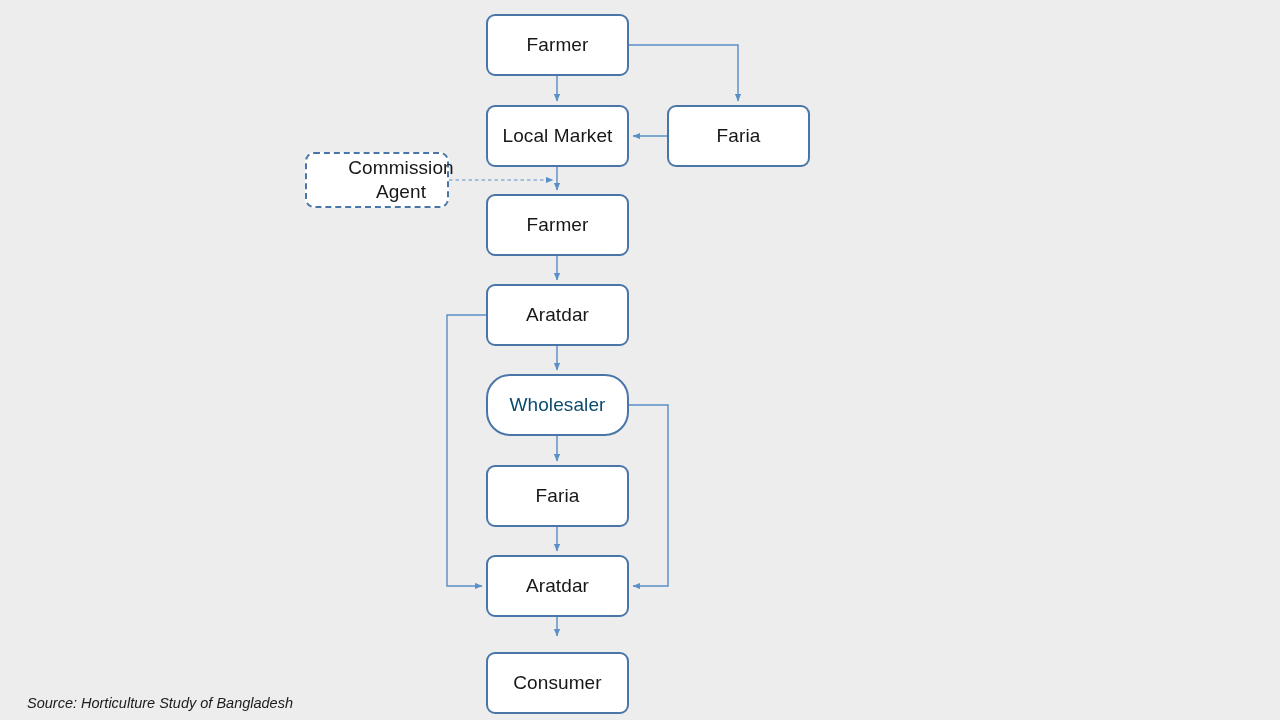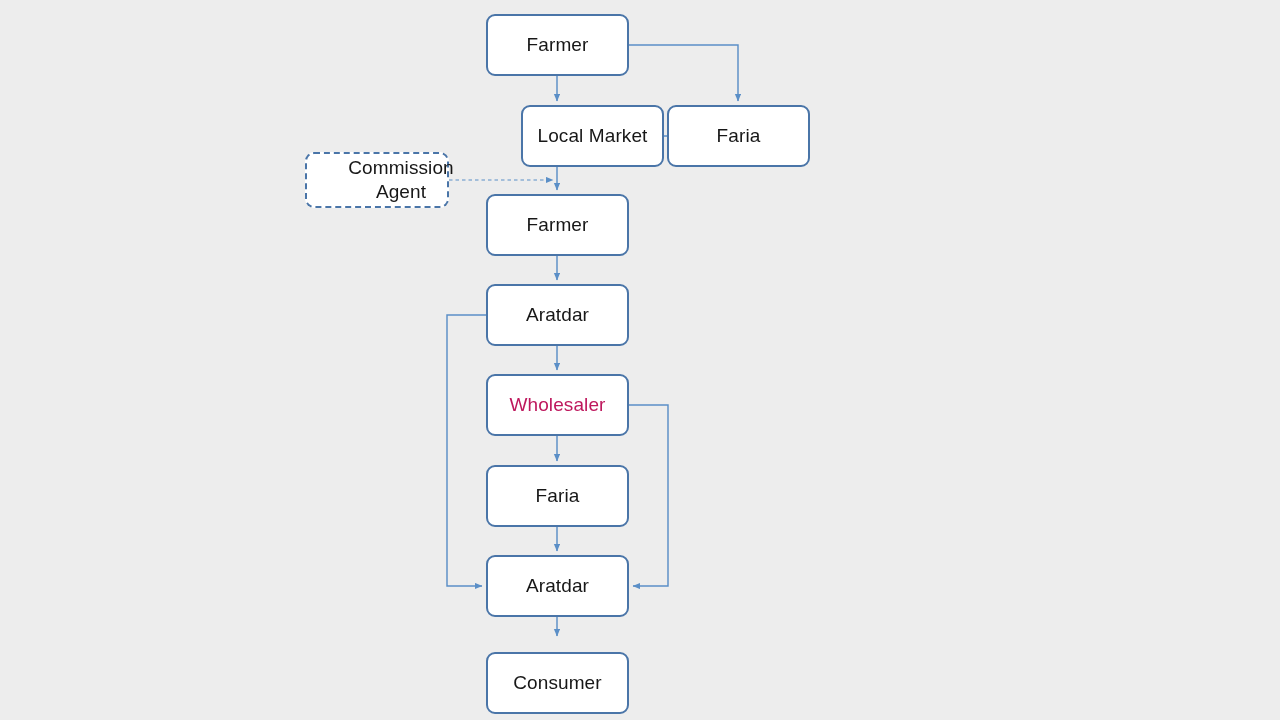--- a/index.html
+++ b/index.html
@@ -90,42 +90,43 @@
       <path d="M486,315 L447,315 L447,586 L482,586" fill="none" stroke="#5b8fc7" stroke-width="1.45" marker-end="url(#arrow-solid)"></path>
       <path d="M557,436 L557,461" fill="none" stroke="#5b8fc7" stroke-width="1.45" marker-end="url(#arrow-solid)"></path>
       <path d="M629,405 L668,405 L668,586 L633,586" fill="none" stroke="#5b8fc7" stroke-width="1.45" marker-end="url(#arrow-solid)"></path>
       <path d="M557,527 L557,551" fill="none" stroke="#5b8fc7" stroke-width="1.45" marker-end="url(#arrow-solid)"></path>
       <path d="M557,617 L557,636" fill="none" stroke="#5b8fc7" stroke-width="1.45" marker-end="url(#arrow-solid)"></path>
     </svg>
   <div id="node-layer">
       <div class="node-box" style="left: 486px; top: 14px; width: 143px; height: 62px; border-color: rgb(74, 117, 168); background: rgb(255, 255, 255); color: rgb(23, 23, 23);">
         <span class="node-label">Farmer</span>
       </div>
-      <div class="node-box" style="left: 486px; top: 105px; width: 143px; height: 62px; border-color: rgb(74, 117, 168); background: rgb(255, 255, 255); color: rgb(23, 23, 23); margin-left: 35px;">
+      <div class="node-box" style="left: 486px; top: 105px; width: 143px; height: 62px; border-color: rgb(74, 117, 168); background: rgb(255, 255, 255); color: rgb(23, 23, 23);">
         <span class="node-label">Local Market</span>
       </div>
       <div class="node-box" style="left: 667px; top: 105px; width: 143px; height: 62px; border-color: rgb(74, 117, 168); background: rgb(255, 255, 255); color: rgb(23, 23, 23);">
         <span class="node-label">Faria</span>
       </div>
       <div class="node-box dashed" style="left: 305px; top: 152px; width: 144px; height: 56px; border-color: rgb(74, 117, 168); background: rgb(255, 255, 255); color: rgb(23, 23, 23); padding-left: 48px;">
         <span class="node-label">Commission
 Agent</span>
       </div>
       <div class="node-box" style="left: 486px; top: 194px; width: 143px; height: 62px; border-color: rgb(74, 117, 168); background: rgb(255, 255, 255); color: rgb(23, 23, 23);">
         <span class="node-label">Farmer</span>
       </div>
       <div class="node-box" style="left: 486px; top: 284px; width: 143px; height: 62px; border-color: rgb(74, 117, 168); background: rgb(255, 255, 255); color: rgb(23, 23, 23); justify-content: center;">
         <span class="node-label">Aratdar</span>
       </div>
-      <div class="node-box" style="left: 486px; top: 374px; width: 143px; height: 62px; border-color: rgb(74, 117, 168); background: rgb(255, 255, 255); color: #be185d;">
+      <div class="node-box" style="left: 486px; top: 374px; width: 143px; height: 62px; border-color: rgb(74, 117, 168); background: rgb(255, 255, 255); color: #0c4a6e; border-radius: 24px;">
         <span class="node-label">Wholesaler</span>
       </div>
       <div class="node-box" style="left: 486px; top: 465px; width: 143px; height: 62px; border-color: rgb(74, 117, 168); background: rgb(255, 255, 255); color: rgb(23, 23, 23);">
         <span class="node-label">Faria</span>
       </div>
       <div class="node-box" style="left: 486px; top: 555px; width: 143px; height: 62px; border-color: rgb(74, 117, 168); background: rgb(255, 255, 255); color: rgb(23, 23, 23);">
         <span class="node-label">Aratdar</span>
       </div>
       <div class="node-box" style="left: 486px; top: 640px; width: 143px; height: 62px; border-color: rgb(74, 117, 168); background: rgb(255, 255, 255); color: rgb(23, 23, 23); margin-top: 12px;">
         <span class="node-label">Consumer</span>
       </div>
     </div>
+  <div class="source-note">Source: Horticulture Study of Bangladesh</div>
 </div>
 
 </body></html>

